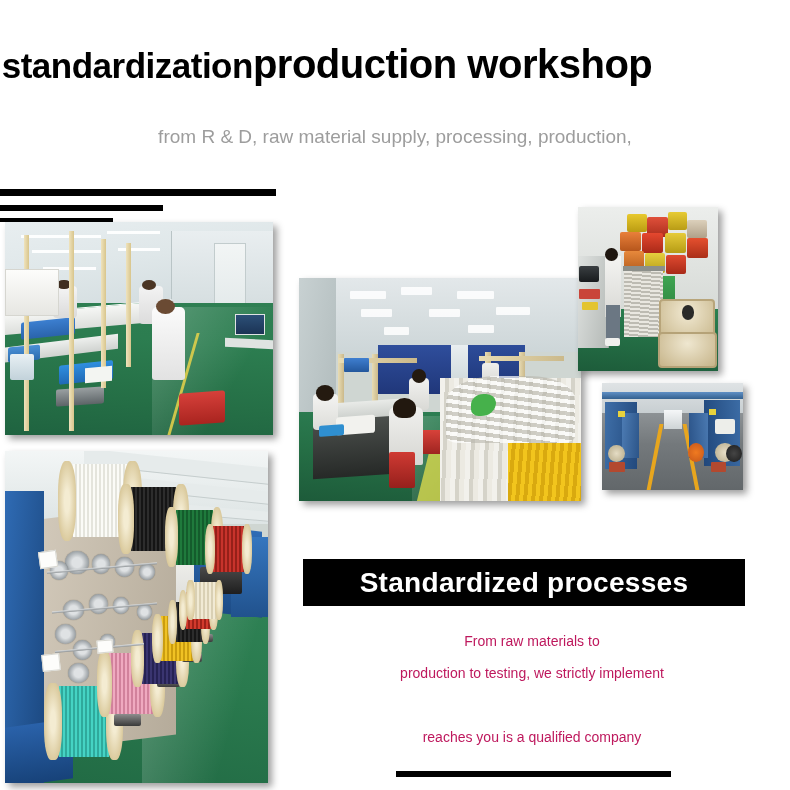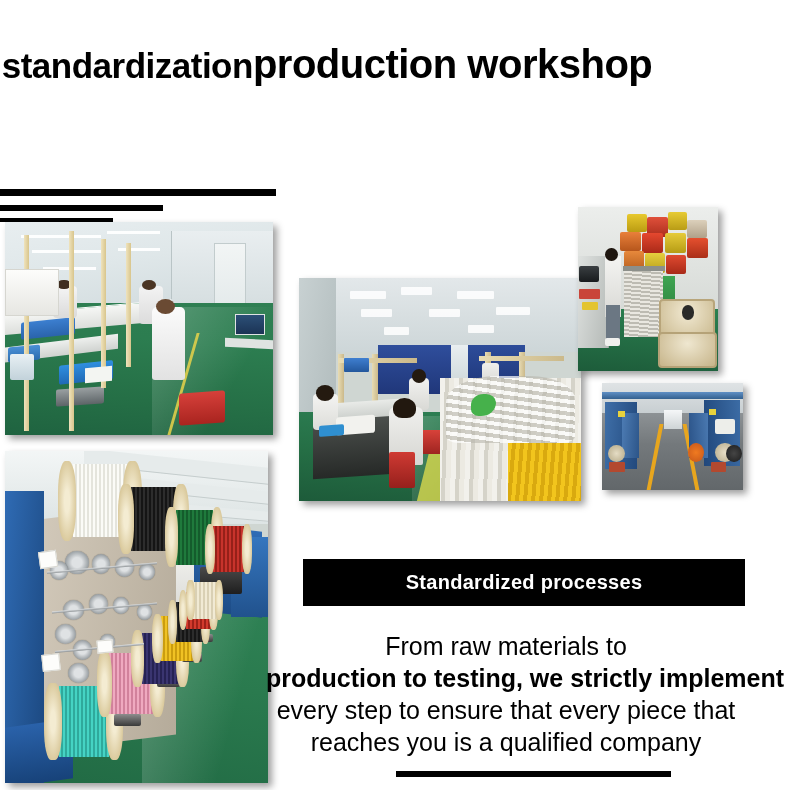--- a/index.html
+++ b/index.html
@@ -273,40 +273,41 @@
   .integrated {
     position:absolute; left:303px; top:508px; width:442px;
     text-align:center; font-size:30px; font-weight:400; color:#111;
     letter-spacing:.5px; white-space:nowrap;
   }
   .black-banner {
     position:absolute; left:303px; top:559px; width:442px; height:47px;
     background:#000000; display:flex; align-items:center; justify-content:center;
   }
   .black-banner span {
-    color:#ffffff; font-size:20px; font-weight:700; letter-spacing:.3px; white-space:nowrap;
+    color:#ffffff; font-size:28px; font-weight:700; letter-spacing:.3px; white-space:nowrap;
   }
   .lowline {
-    position:absolute; left:266px; width:480px; text-align:center;
-    color:#000000; font-size:25px; font-weight:400; white-space:nowrap; line-height:1;
+    position:absolute; left:292px; width:480px; text-align:center;
+    color:#be185d; font-size:14px; font-weight:400; white-space:nowrap; line-height:1;
   }
   .low1 { top:634px; }
-  .low2 { top:666px;font-weight:bold; }
+  .low2 { top:666px; }
   .low3 { top:698px; }
   .low4 { top:730px; }
 </style>
 </head>
 <body>
 
 <div class="stage">
 
   <div class="headline">
     <span class="h-small">standardization</span><span class="h-big">production workshop</span>
   </div>
 
+  <div class="subline sub2">from R &amp; D, raw material supply, processing, production,</div>
 
   <div class="bar bar-a"></div>
   <div class="bar bar-b"></div>
   <div class="bar bar-c"></div>
   <div class="bar bar-bottom"></div>
 
   <div class="photo" id="photo-assembly">
     <div class="scene">
       <div class="lay p1-ceiling"></div>
       <div class="lay p1-ceillight" style="left:6%;top:6%;width:30%;"></div>
@@ -547,16 +548,15 @@
     </div>
   </div>
 
 
   <div class="black-banner">
     <span>Standardized processes</span>
   </div>
 
   <div class="lowline low1">From raw materials to</div>
   <div class="lowline low2">production to testing, we strictly implement</div>
-  <div class="lowline low3">every step to ensure that every piece that</div>
   <div class="lowline low4">reaches you is a qualified company</div>
 
 </div>
 
 </body></html>

